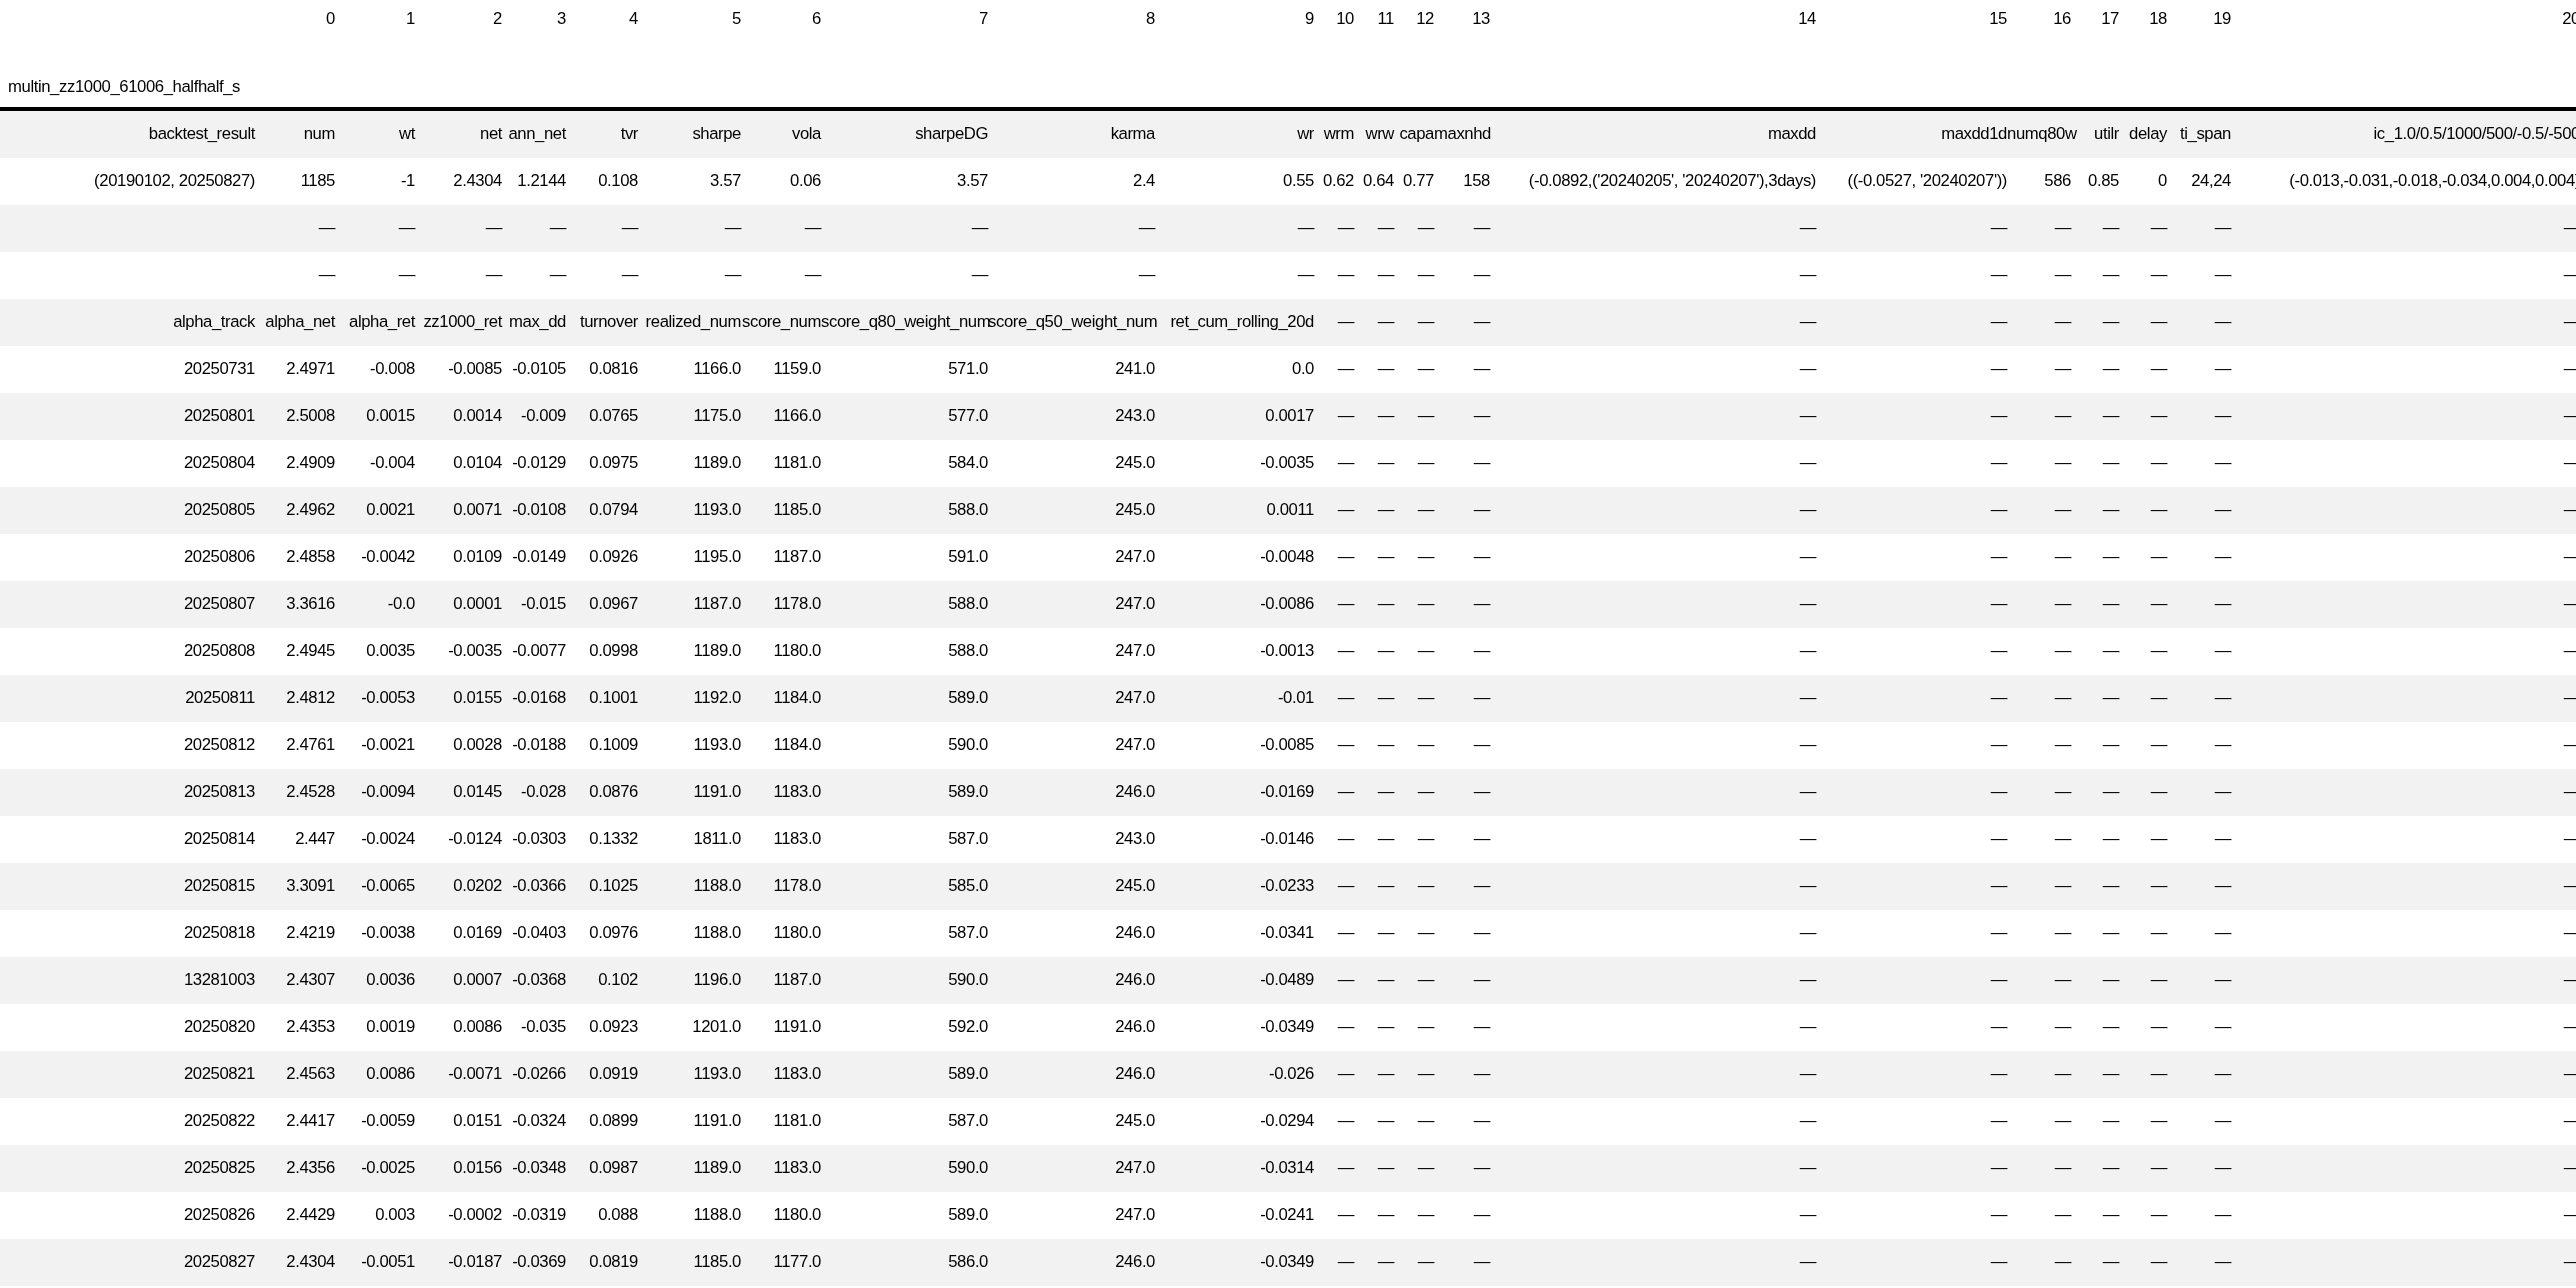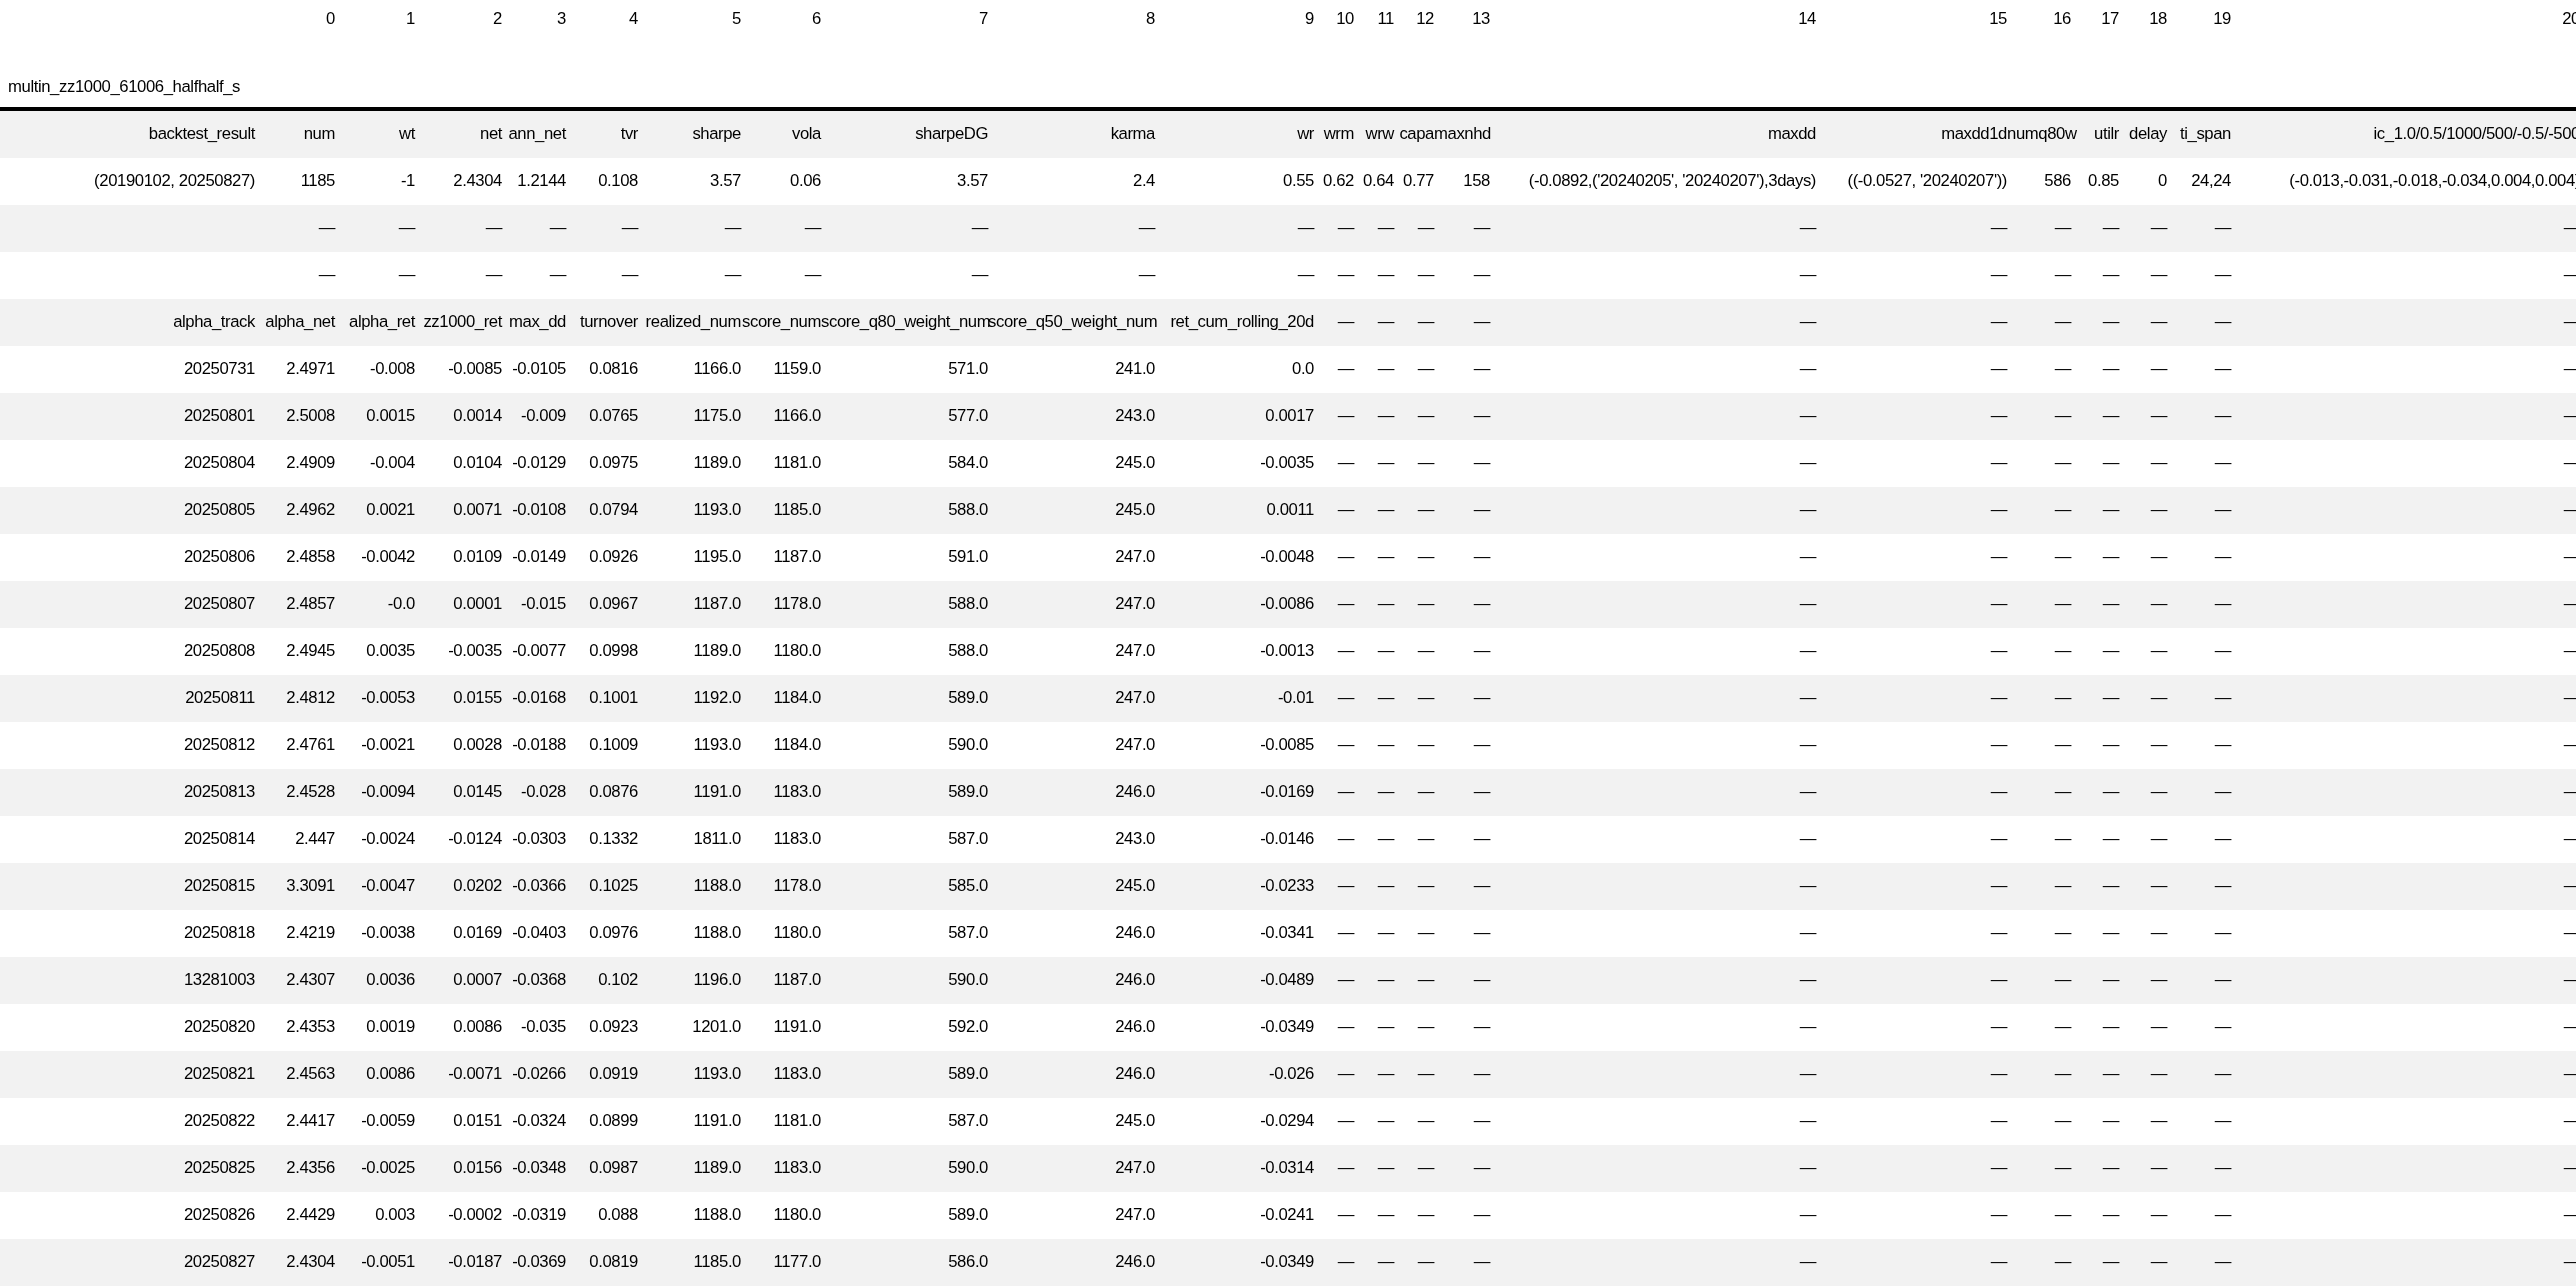--- a/index.html
+++ b/index.html
@@ -332,21 +332,21 @@
         <td>—</td>
         <td>—</td>
         <td>—</td>
         <td>—</td>
         <td>—</td>
         <td>—</td>
         <td class="lastcol">—</td>
       </tr>
       <tr class="bodyrow gray">
         <td>20250807</td>
-        <td>2.4857</td>
+        <td>3.3616</td>
         <td>-0.0</td>
         <td>0.0001</td>
         <td>-0.015</td>
         <td>0.0967</td>
         <td>1187.0</td>
         <td>1178.0</td>
         <td>588.0</td>
         <td>247.0</td>
         <td>-0.0086</td>
         <td>—</td>
@@ -477,21 +477,21 @@
         <td>—</td>
         <td>—</td>
         <td>—</td>
         <td>—</td>
         <td>—</td>
         <td class="lastcol">—</td>
       </tr>
       <tr class="bodyrow gray">
         <td>20250815</td>
         <td>3.3091</td>
-        <td>-0.0047</td>
+        <td>-0.0065</td>
         <td>0.0202</td>
         <td>-0.0366</td>
         <td>0.1025</td>
         <td>1188.0</td>
         <td>1178.0</td>
         <td>585.0</td>
         <td>245.0</td>
         <td>-0.0233</td>
         <td>—</td>
         <td>—</td>

